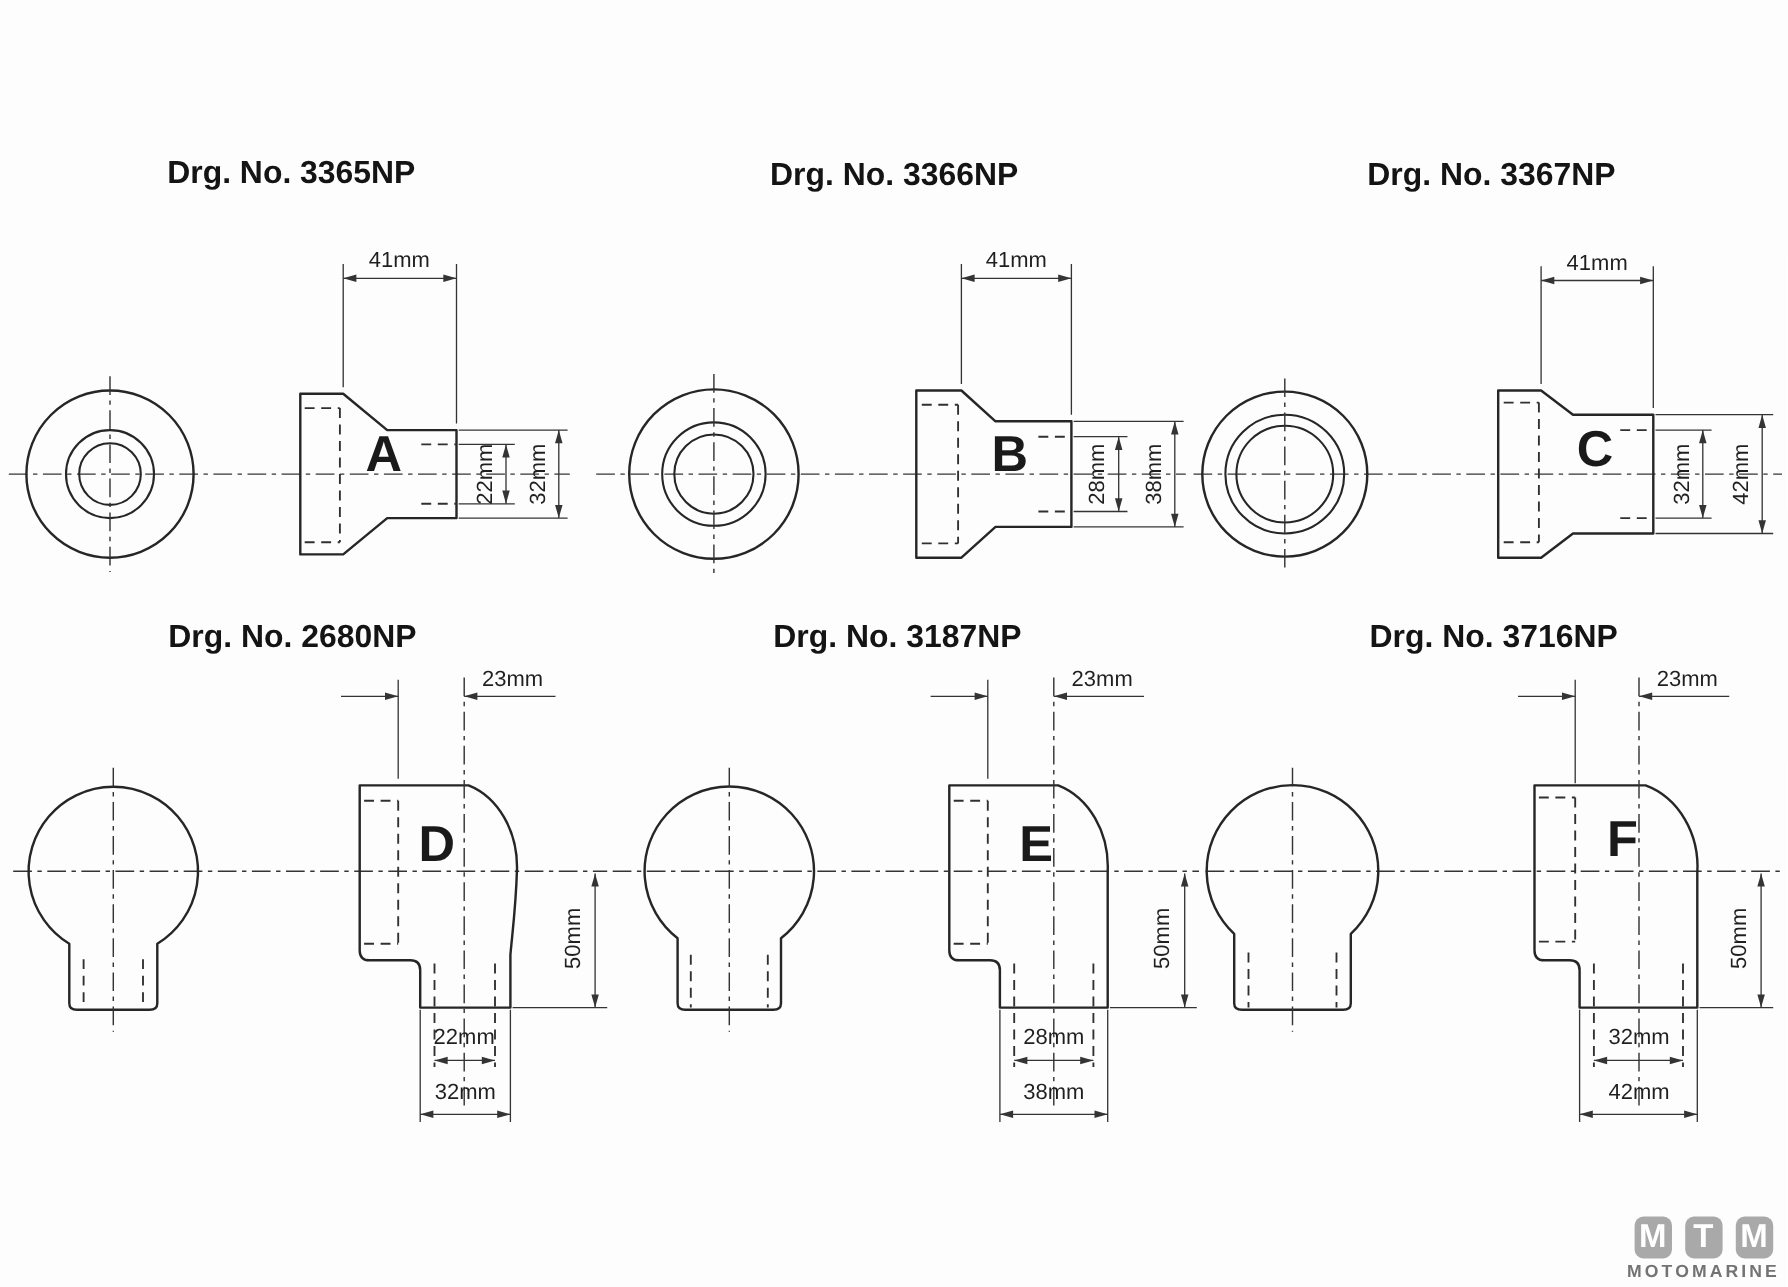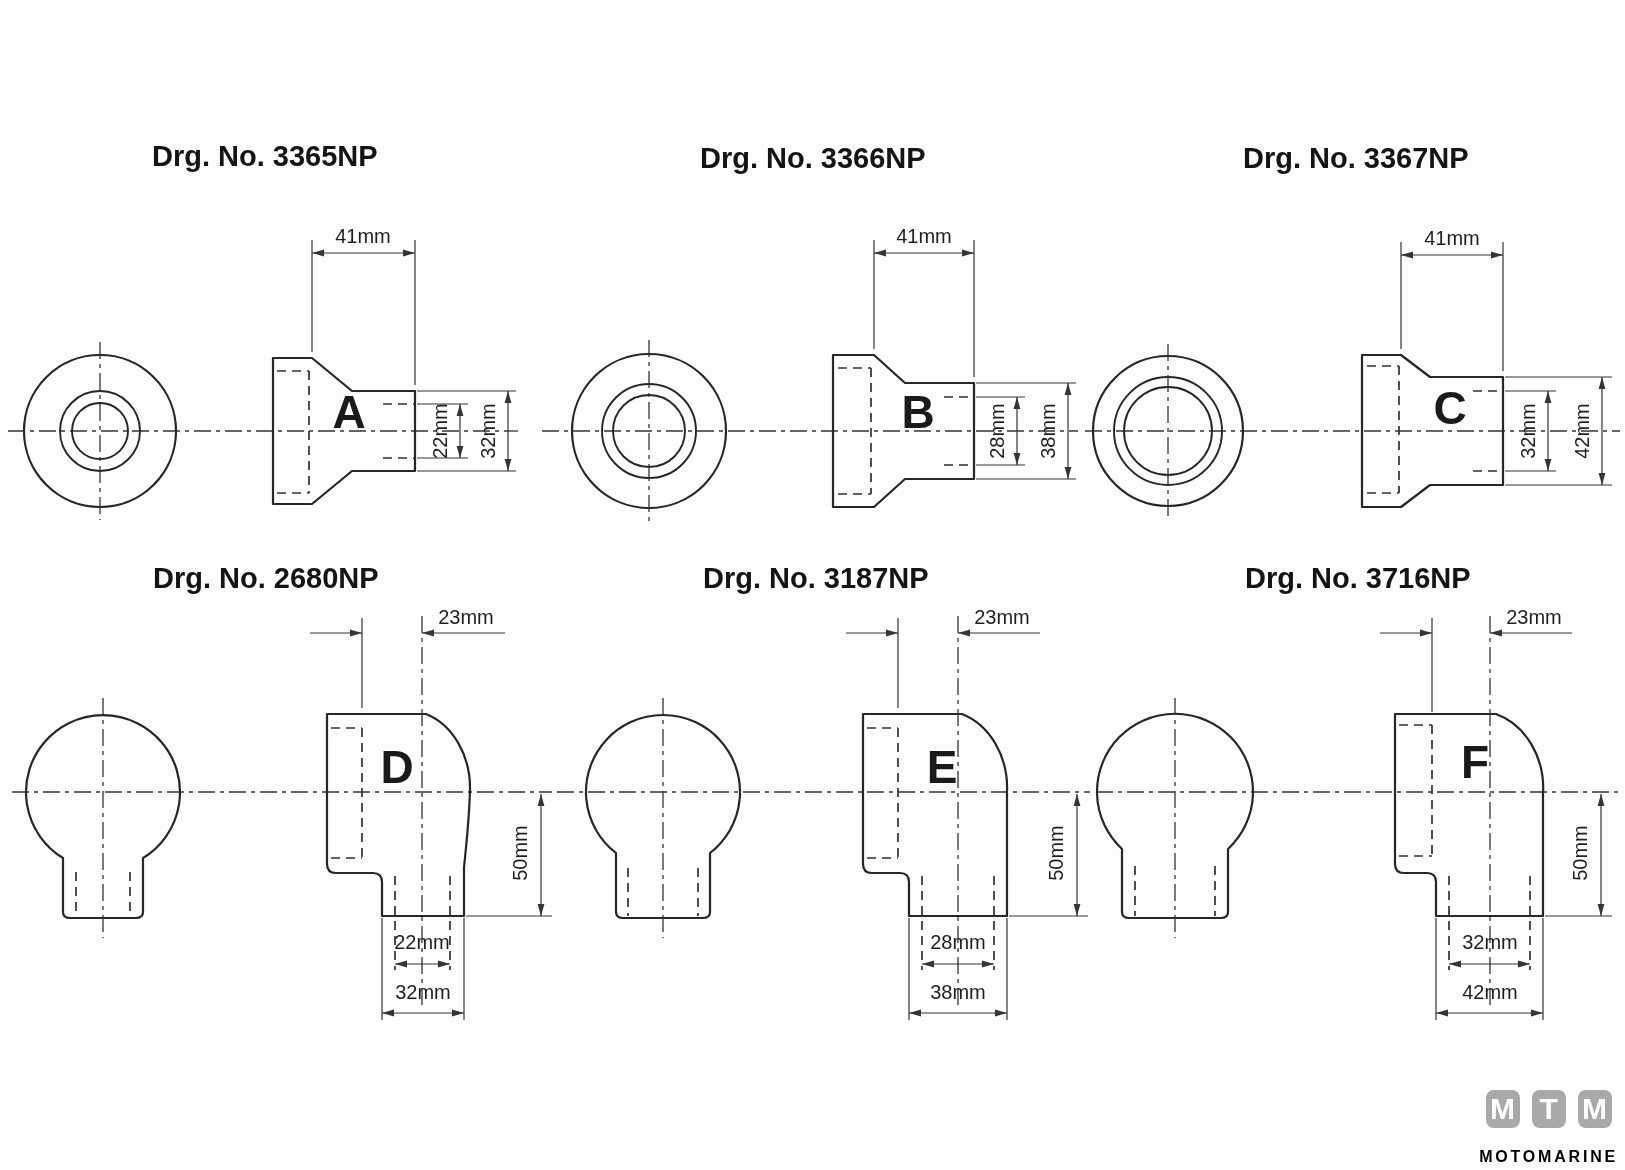--- a/index.html
+++ b/index.html
@@ -17,21 +17,21 @@
   .dim {fill:none;stroke:#343434;stroke-width:1.2;}
   .dt  {font:20px "Liberation Sans",sans-serif;fill:#1f1f1f;}
   .title{font:700 29px "Liberation Sans",sans-serif;fill:#141414;}
   .letter{font:700 46px "Liberation Sans",sans-serif;fill:#1a1a1a;}
   
   .logo{position:absolute;right:7px;bottom:4px;text-align:center;}
   .logo-boxes{display:flex;gap:12px;justify-content:center;}
   .logo-box{width:34px;height:38px;background:#a9a9a9;border-radius:8px;
     display:flex;align-items:center;justify-content:center;
     color:#ffffff;font:700 30px "Liberation Sans",sans-serif;}
-  .logo-subtitle{margin-top:20px;color:#000000;font:600 16px "Liberation Sans",sans-serif;letter-spacing:2.8px;}
+  .logo-subtitle{margin-top:4px;color:#737373;font:600 16px "Liberation Sans",sans-serif;letter-spacing:2.8px;}
 </style>
 </head>
 <body>
 
 <div class="page">
 <svg width="1625" height="1170" viewBox="0 0 1625 1170">
   <defs>
     <marker id="arr" markerUnits="userSpaceOnUse" markerWidth="14" markerHeight="10" viewBox="0 0 14 10" refX="13" refY="5" orient="auto-start-reverse">
       <path d="M13,5 L1,1.6 L1,8.4 Z" fill="#343434"></path>
     </marker>

